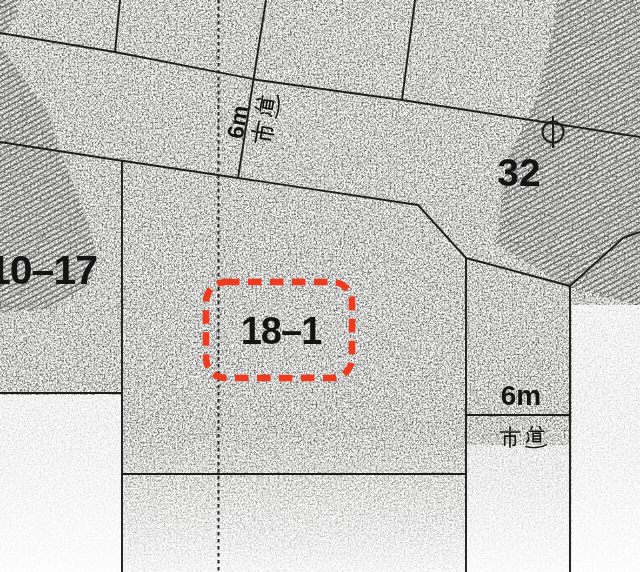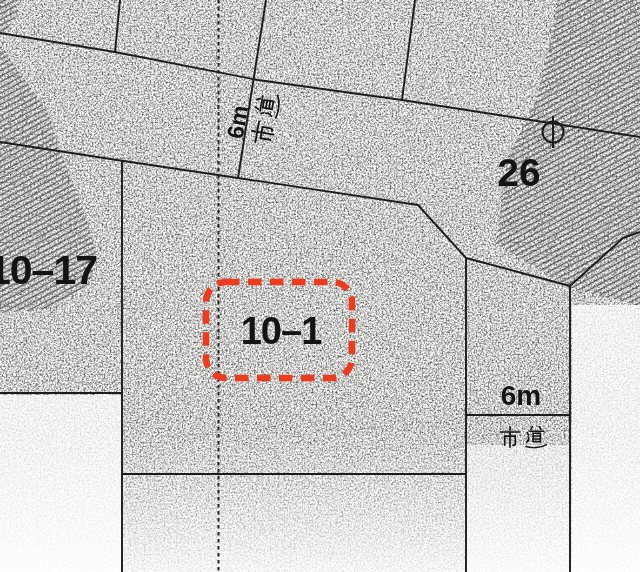--- a/index.html
+++ b/index.html
@@ -103,25 +103,25 @@
     <line x1="218.5" y1="0" x2="218.5" y2="572" stroke="#222222" stroke-width="2" stroke-dasharray="3.5 3.5"></line>
 
     <g stroke="#1c1c1c" stroke-width="2" fill="none">
       <circle cx="553" cy="132" r="10.5"></circle>
       <line x1="553" y1="116" x2="553" y2="148"></line>
     </g>
 
     <rect x="206" y="282" width="146" height="96" rx="20" fill="none" stroke="#ee3a1d" stroke-width="6.5" stroke-dasharray="13.5 8.5"></rect>
   </svg>
 
-  <div class="lbl lbl-10-1 centered">10–1</div>
+  <div class="lbl lbl-10-1 centered">18–1</div>
 
   <div class="lbl lbl-10-17">10–17</div>
 
-  <div class="lbl lbl-23 centered">26</div>
+  <div class="lbl lbl-23 centered">32</div>
 
   <div class="lbl lbl-6m-top">6m</div>
 
   <div class="kanji-row row-top">
     <svg width="25" height="25" viewBox="0 0 96 96">
         <use href="#g-shi"></use>
       </svg>
     <svg width="25" height="25" viewBox="0 0 96 96">
         <use href="#g-michi"></use>
       </svg>

